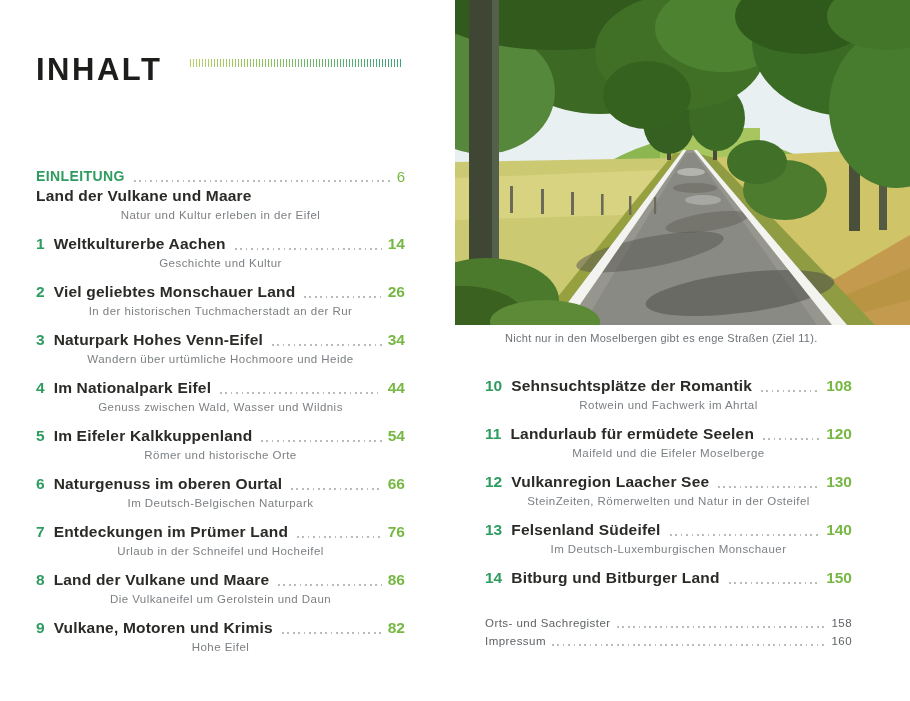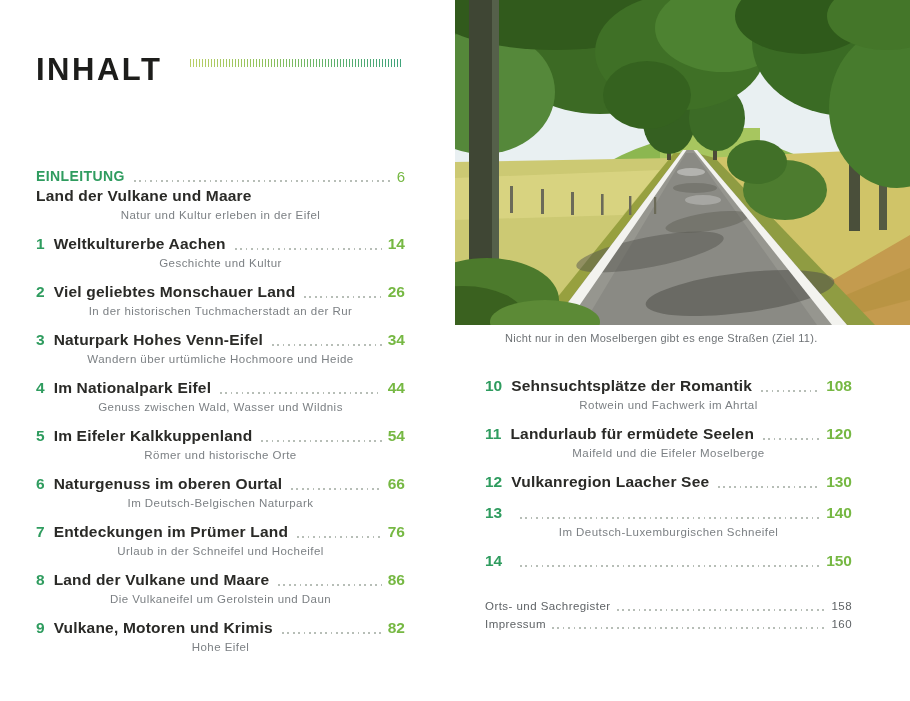--- a/index.html
+++ b/index.html
@@ -277,34 +277,37 @@
           <div class="entry-sub">Maifeld und die Eifeler Moselberge</div>
         </div>
 
         <div class="entry">
           <div class="entry-row">
             <span class="entry-num">12</span>
             <span class="entry-title">Vulkanregion Laacher See</span>
             <span class="leader"></span>
             <span class="entry-page">130</span>
           </div>
+          <div class="entry-sub">SteinZeiten, Römerwelten und Natur in der Osteifel</div>
         </div>
 
         <div class="entry">
           <div class="entry-row">
             <span class="entry-num">13</span>
+            <span class="entry-title">Felsenland Südeifel</span>
             <span class="leader"></span>
             <span class="entry-page">140</span>
           </div>
-          <div class="entry-sub">Im Deutsch-Luxemburgischen Schneifel</div>
+          <div class="entry-sub">Im Deutsch-Luxemburgischen Monschauer</div>
         </div>
 
         <div class="entry">
           <div class="entry-row">
             <span class="entry-num">14</span>
+            <span class="entry-title">Bitburg und Bitburger Land</span>
             <span class="leader"></span>
             <span class="entry-page">150</span>
           </div>
         </div>
       </div>
 
     <div class="back-matter">
 
         <div class="back-row">
           <span>Orts- und Sachregister</span>

